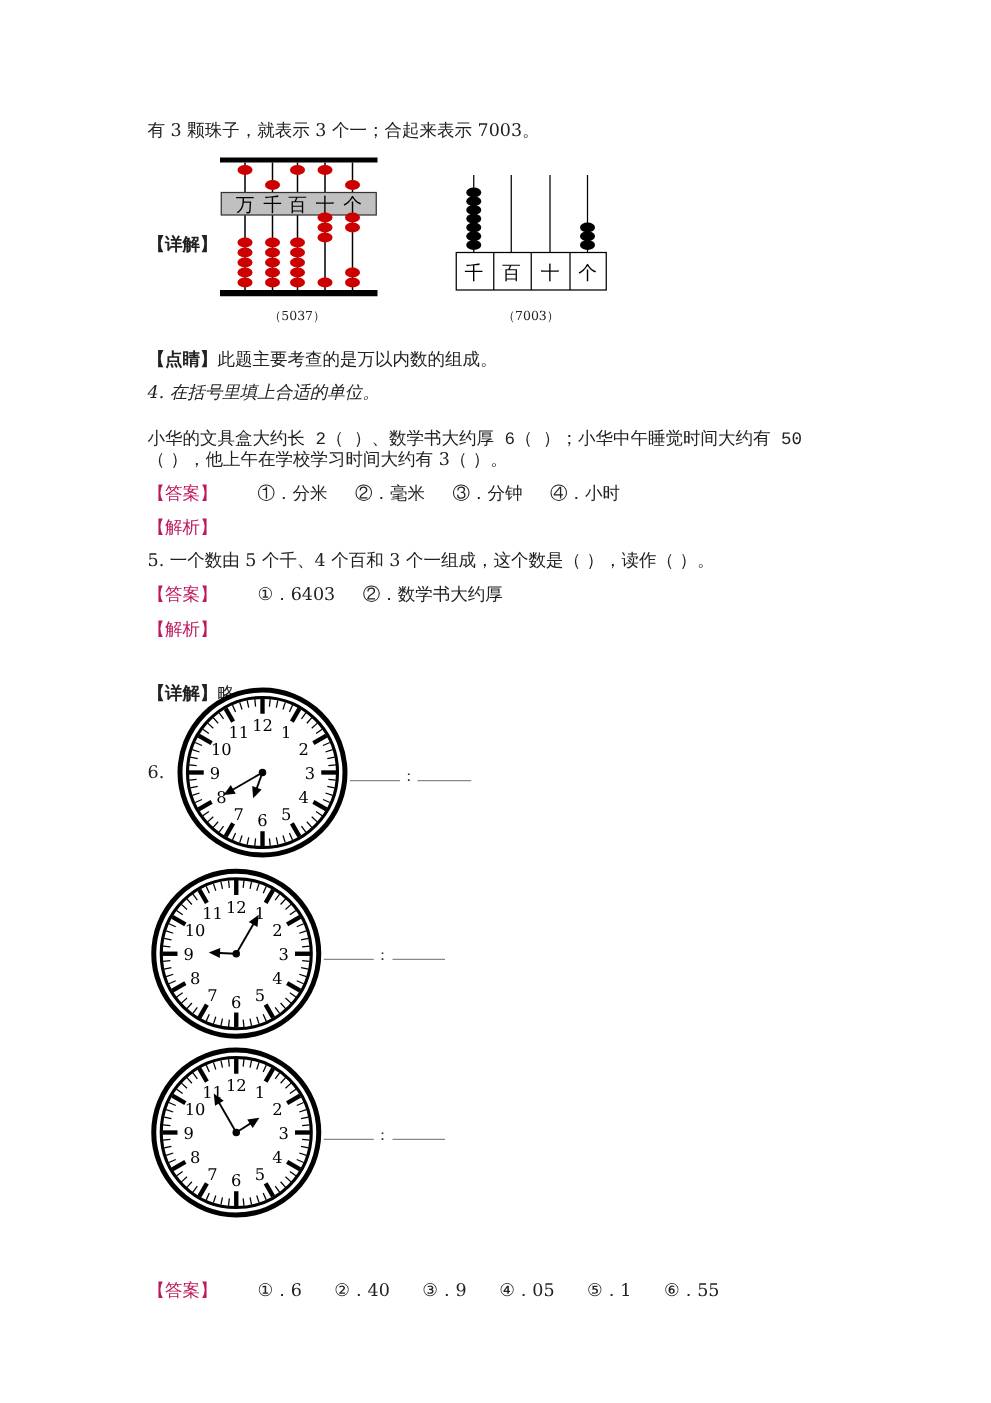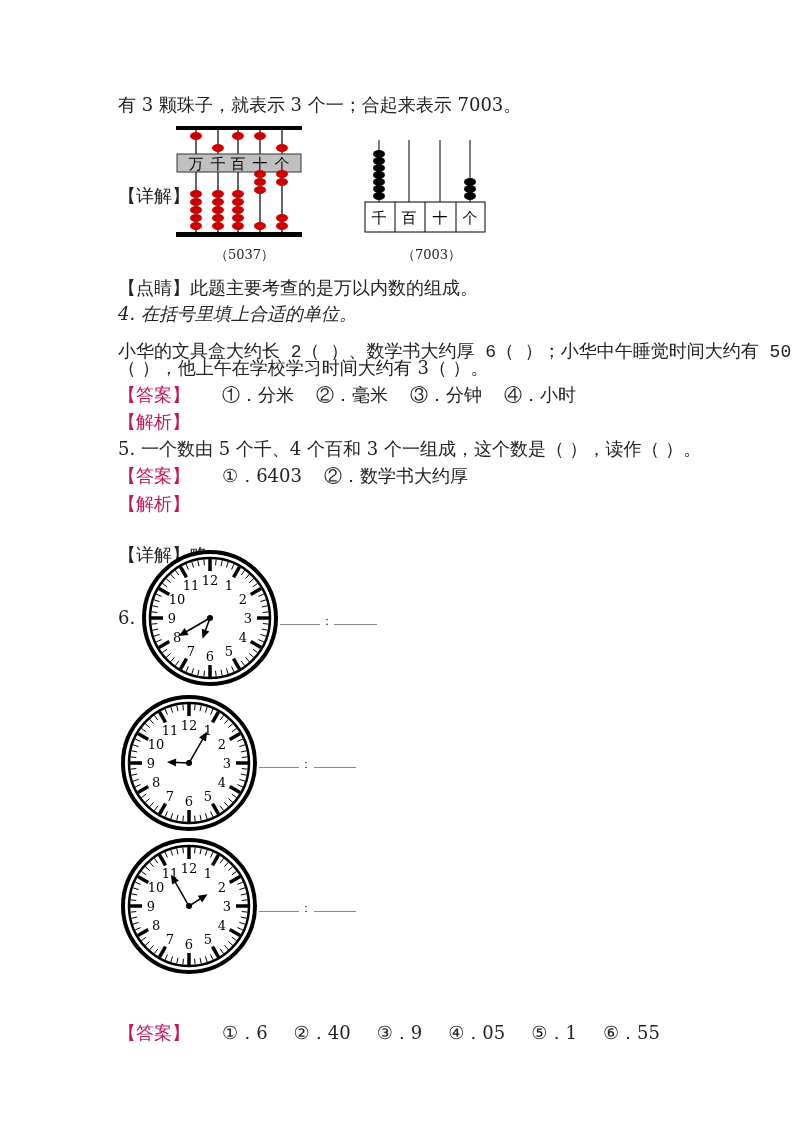--- a/index.html
+++ b/index.html
@@ -1,23 +1,23 @@
 <!DOCTYPE html>
 <html><head>
 <meta charset="utf-8">
 <style>
   html, body { margin:0; padding:0; background:#ffffff; }
   body { width:793px; height:1122px; position:relative; overflow:hidden;
          font-family:"DejaVu Serif", "Liberation Serif", serif; color:#222; font-size:13px; }
-  .line { position:absolute; left:118px; white-space:nowrap; font-size:18px; line-height:18px; }
+  .line { position:absolute; left:118px; white-space:nowrap; font-size:14px; line-height:18px; }
   .blue { color:#be185d; }
-  .bold { font-weight:normal; }
+  .bold { font-weight:bold; }
   .ans span { display:inline-block; }
   .gap { display:inline-block; }
-  .caption { position:absolute; font-size:13px; }
+  .caption { position:absolute; font-size:10px; }
   svg { position:absolute; overflow:visible; }
   .blank { position:absolute; height:1px; background:#888; }
   .colon { position:absolute; font-size:12px; }
 </style>
 </head>
 <body>
 
 <div class="line" style="top:96px;">有 3 颗珠子，就表示 3 个一；合起来表示 7003。</div>
 
 <div class="line bold" style="top:187px;">【详解】</div>

